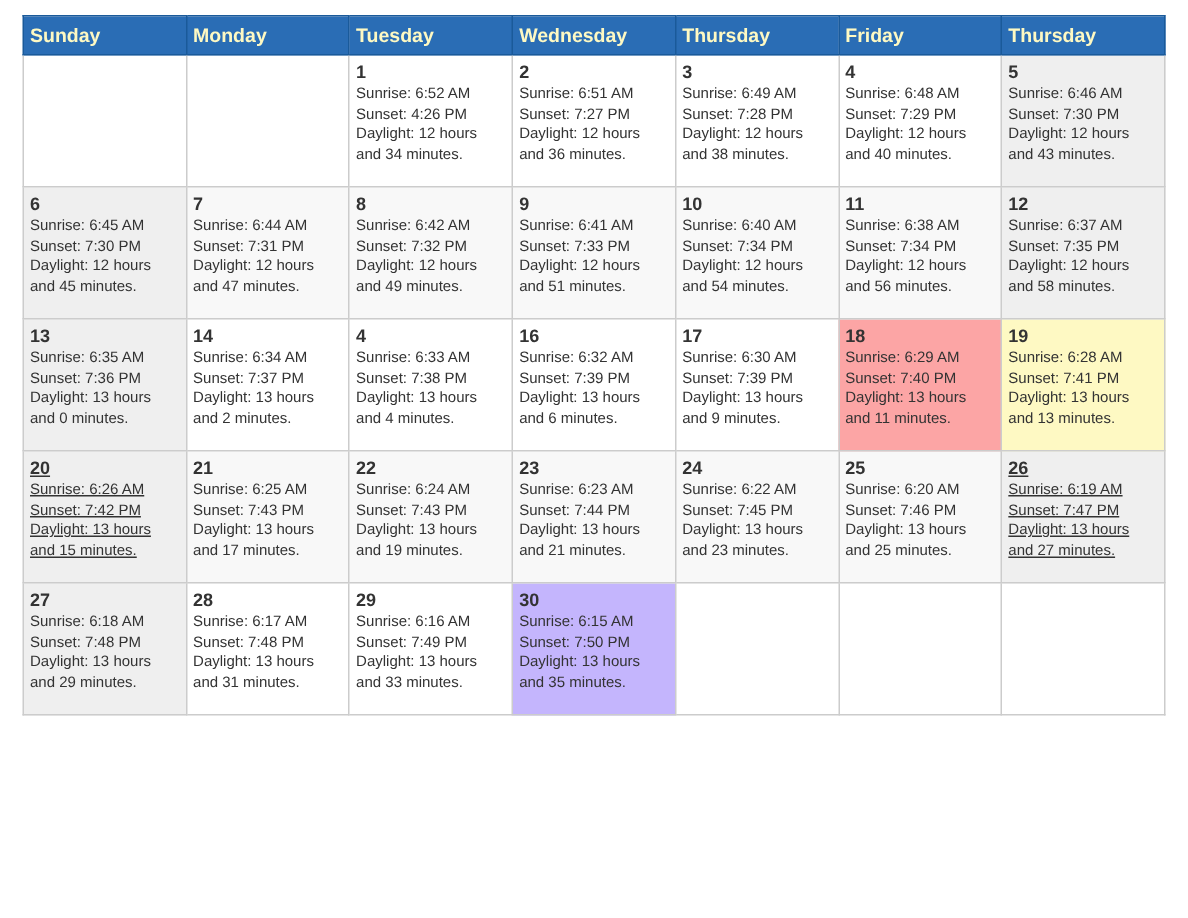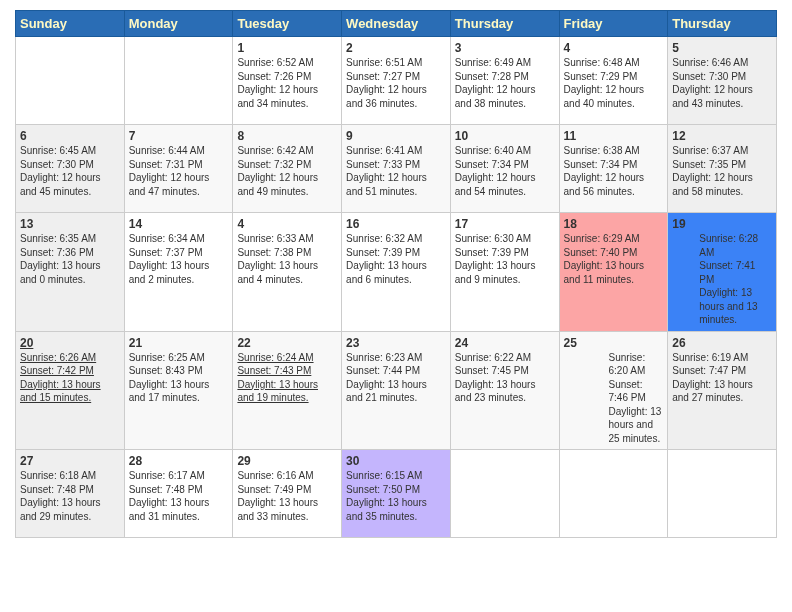--- a/index.html
+++ b/index.html
@@ -111,21 +111,21 @@
         <th>Thursday</th>
       </tr>
     </thead>
     <tbody id="calendar-body">
     <tr>
           <td class="empty" style="background: rgb(255, 255, 255);"></td>
           <td class="empty" style="background: rgb(255, 255, 255);"></td>
           <td style="background: rgb(255, 255, 255);">
             <span class="day-number">1</span>
             <div class="day-info" style="white-space: pre-line;">Sunrise: 6:52 AM
-Sunset: 7:26 PM
+Sunset: 4:26 PM
 Daylight: 12 hours and 34 minutes.</div>
           </td>
           <td style="background: rgb(255, 255, 255);">
             <span class="day-number">2</span>
             <div class="day-info" style="white-space: pre-line;">Sunrise: 6:51 AM
 Sunset: 7:27 PM
 Daylight: 12 hours and 36 minutes.</div>
           </td>
           <td style="background: rgb(255, 255, 255);">
             <span class="day-number">3</span>
@@ -220,65 +220,65 @@
             <div class="day-info" style="white-space: pre-line;">Sunrise: 6:30 AM
 Sunset: 7:39 PM
 Daylight: 13 hours and 9 minutes.</div>
           </td>
           <td style="background: #fca5a5;">
             <span class="day-number">18</span>
             <div class="day-info" style="white-space: pre-line;">Sunrise: 6:29 AM
 Sunset: 7:40 PM
 Daylight: 13 hours and 11 minutes.</div>
           </td>
-          <td style="background: #3b82f6;">
+          <td style="background: #fef9c3;">
             <span class="day-number">19</span>
-            <div class="day-info" style="white-space: pre-line; margin-left: 27px;">Sunrise: 6:28 AM
+            <div class="day-info" style="white-space: pre-line;">Sunrise: 6:28 AM
 Sunset: 7:41 PM
 Daylight: 13 hours and 13 minutes.</div>
           </td>
         </tr>
         <tr>
           <td style="background: rgb(239, 239, 239); text-decoration: underline;">
             <span class="day-number">20</span>
             <div class="day-info" style="white-space: pre-line;">Sunrise: 6:26 AM
 Sunset: 7:42 PM
 Daylight: 13 hours and 15 minutes.</div>
           </td>
           <td style="background: rgb(248, 248, 248);">
             <span class="day-number">21</span>
             <div class="day-info" style="white-space: pre-line;">Sunrise: 6:25 AM
-Sunset: 8:43 PM
+Sunset: 7:43 PM
 Daylight: 13 hours and 17 minutes.</div>
           </td>
           <td style="background: rgb(248, 248, 248);">
             <span class="day-number">22</span>
-            <div class="day-info" style="white-space: pre-line; text-decoration: underline;">Sunrise: 6:24 AM
+            <div class="day-info" style="white-space: pre-line;">Sunrise: 6:24 AM
 Sunset: 7:43 PM
 Daylight: 13 hours and 19 minutes.</div>
           </td>
           <td style="background: rgb(248, 248, 248);">
             <span class="day-number">23</span>
             <div class="day-info" style="white-space: pre-line;">Sunrise: 6:23 AM
 Sunset: 7:44 PM
 Daylight: 13 hours and 21 minutes.</div>
           </td>
           <td style="background: rgb(248, 248, 248);">
             <span class="day-number">24</span>
             <div class="day-info" style="white-space: pre-line;">Sunrise: 6:22 AM
 Sunset: 7:45 PM
 Daylight: 13 hours and 23 minutes.</div>
           </td>
           <td style="background: rgb(248, 248, 248);">
             <span class="day-number">25</span>
-            <div class="day-info" style="white-space: pre-line; margin-left: 45px;">Sunrise: 6:20 AM
+            <div class="day-info" style="white-space: pre-line;">Sunrise: 6:20 AM
 Sunset: 7:46 PM
 Daylight: 13 hours and 25 minutes.</div>
           </td>
-          <td style="background: rgb(239, 239, 239);">
+          <td style="background: rgb(239, 239, 239); text-decoration: underline;">
             <span class="day-number">26</span>
             <div class="day-info" style="white-space: pre-line;">Sunrise: 6:19 AM
 Sunset: 7:47 PM
 Daylight: 13 hours and 27 minutes.</div>
           </td>
         </tr>
         <tr>
           <td style="background: rgb(239, 239, 239);">
             <span class="day-number">27</span>
             <div class="day-info" style="white-space: pre-line;">Sunrise: 6:18 AM

